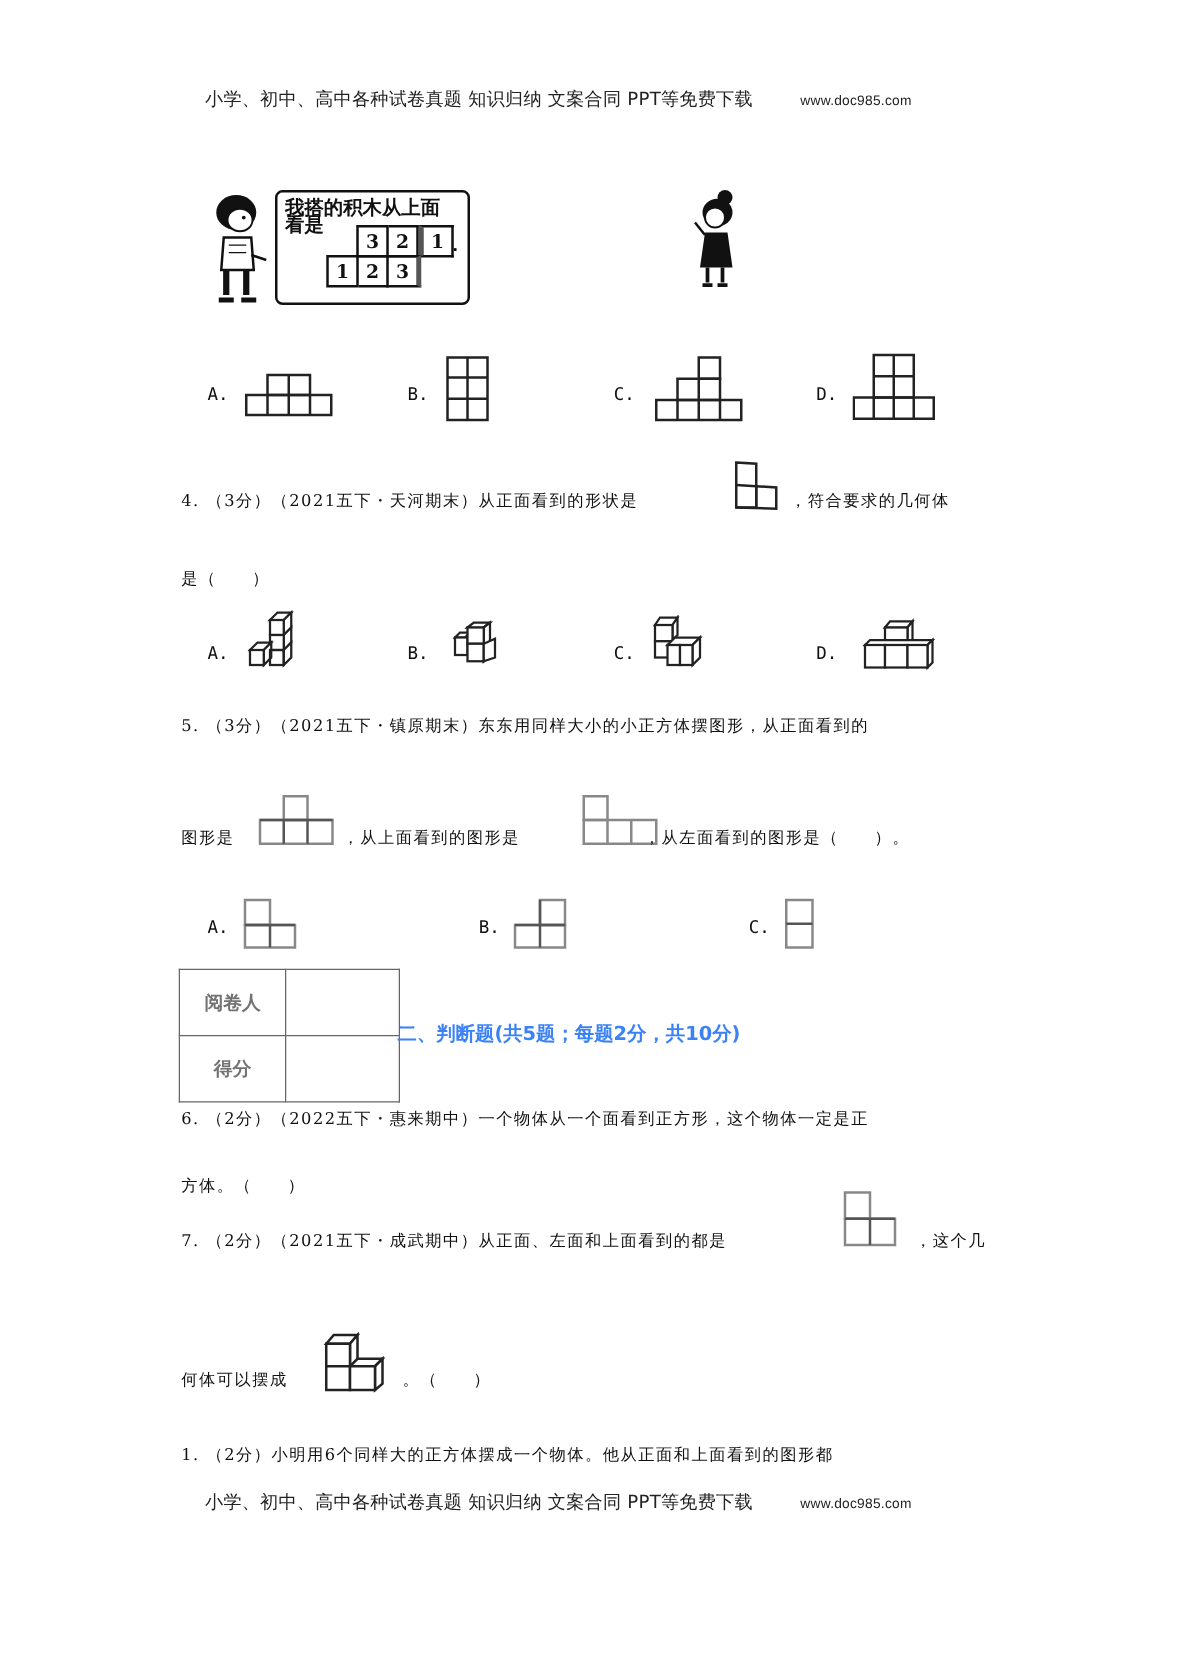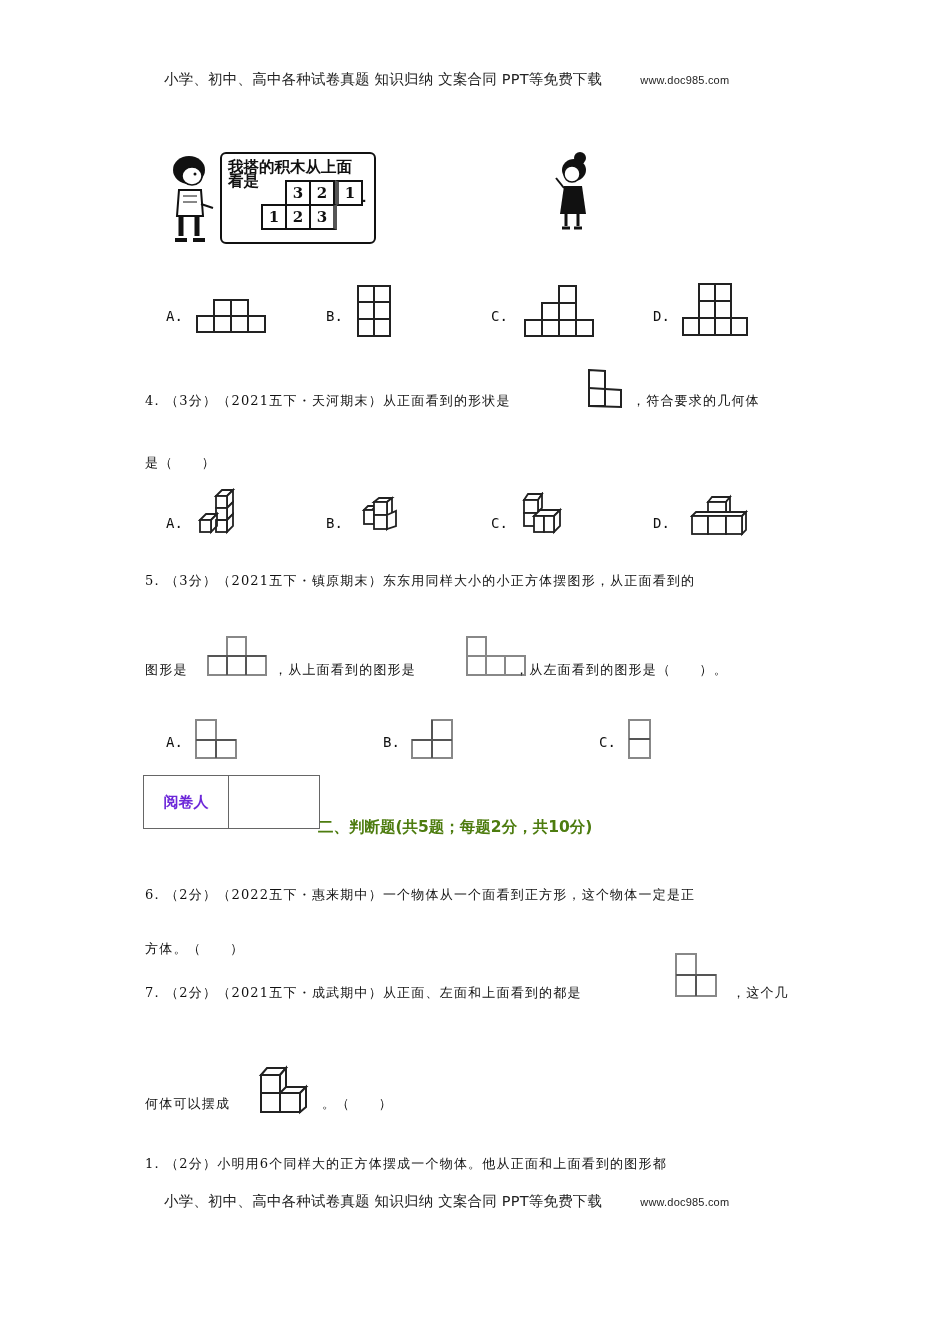--- a/index.html
+++ b/index.html
@@ -6,23 +6,23 @@
   body { width:950px; height:1344px; position:relative; overflow:hidden;
          font-family:"DejaVu Serif", serif; color:#111; }
   .abs { position:absolute; }
   .hdr { font-family:"DejaVu Sans", sans-serif; font-size:14.5px; color:#222; white-space:nowrap; letter-spacing:0.2px; }
   .hdr .url { margin-left:38px; font-family:"Liberation Sans", sans-serif; font-size:11px; }
   .q { font-size:13px; white-space:nowrap; letter-spacing:1.2px; }
   .opt { font-family:"DejaVu Sans Mono", monospace; font-size:14px; }
   svg { display:block; }
   .score-table { border-collapse:collapse; }
   .score-table td { border:1.5px solid #666; width:82px; height:50px; text-align:center;
-                    font-family:"DejaVu Sans", sans-serif; font-weight:bold; font-size:15px; color:#6d28d9; }
+                    font-family:"DejaVu Sans", sans-serif; font-weight:bold; font-size:15px; color:#737373; }
   .score-table td.blank { width:88px; }
-  .sec-title { font-family:"DejaVu Sans", sans-serif; font-weight:bold; font-size:15.5px; white-space:nowrap; color:#4d7c0f; }
+  .sec-title { font-family:"DejaVu Sans", sans-serif; font-weight:bold; font-size:15.5px; white-space:nowrap; color:#3b82f6; }
   .bubble-text { font-family:Liberation Sans, sans-serif; font-weight:bold; font-size:15.5px; color:#111; line-height:21px; }
 </style>
 </head>
 <body>
 
 <div class="abs hdr" style="left:164px; top:70px;">
   <span>小学、初中、高中各种试卷真题 知识归纳 文案合同 PPT等免费下载</span><span class="url">www.doc985.com</span>
 </div>
 
 <div class="abs" style="left:165px; top:148px; width:430px; height:102px;">
@@ -236,20 +236,24 @@
     <line x1="2" y1="21" x2="23" y2="21" stroke="#555"></line>
   </g>
 </svg>
 
 <table class="abs score-table" style="left:143px; top:775px;">
   <tbody>
       <tr>
     <td>阅卷人</td>
     <td class="blank"></td>
   </tr>
+  <tr>
+    <td>得分</td>
+    <td class="blank"></td>
+  </tr>
 </tbody>
   </table>
 <div class="abs sec-title" style="left:318px; top:817px;">二、判断题(共5题；每题2分，共10分)</div>
 
 <div class="abs q" style="left:145px; top:886px;">6. （2分）（2022五下・惠来期中）一个物体从一个面看到正方形，这个物体一定是正</div>
 <div class="abs q" style="left:145px; top:923px;margin-top:17px;">方体。（　　）</div>
 
 <div class="abs q" style="left:145px; top:984px;">7. （2分）（2021五下・成武期中）从正面、左面和上面看到的都是</div>
 <svg class="abs" style="left:674px; top:952px;" width="46" height="48">
   <g fill="none" stroke="#888" stroke-width="2">

